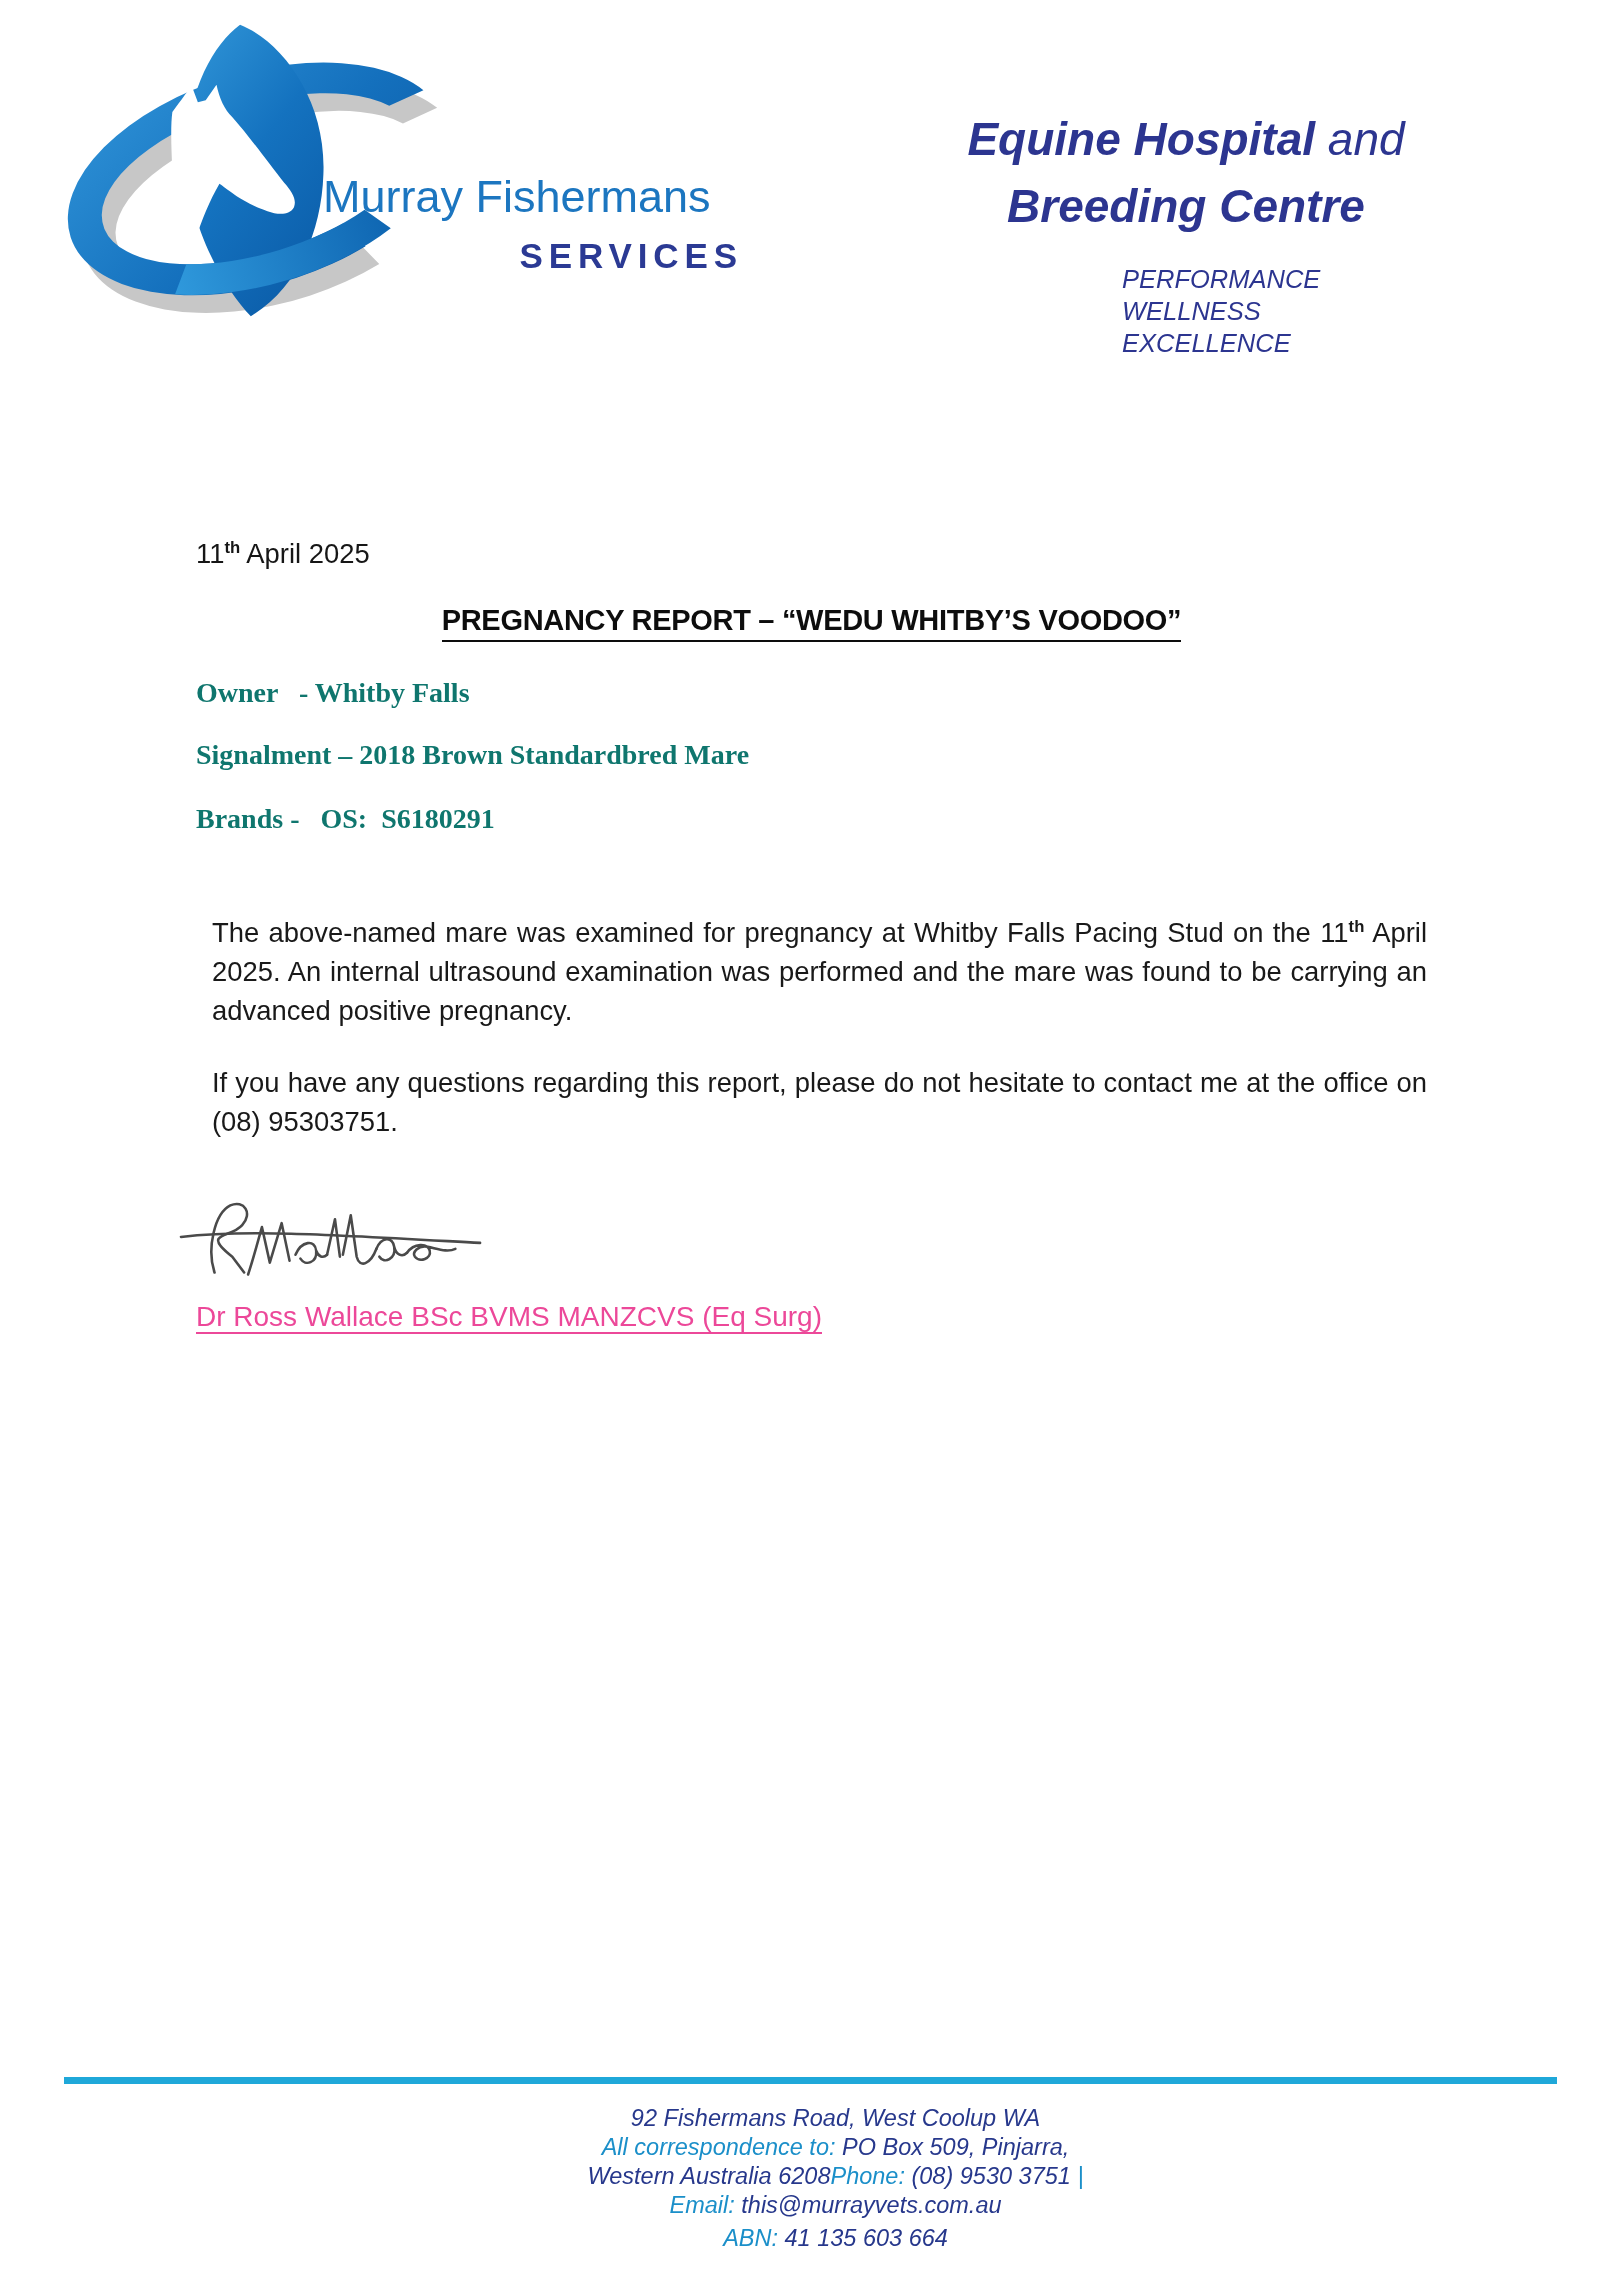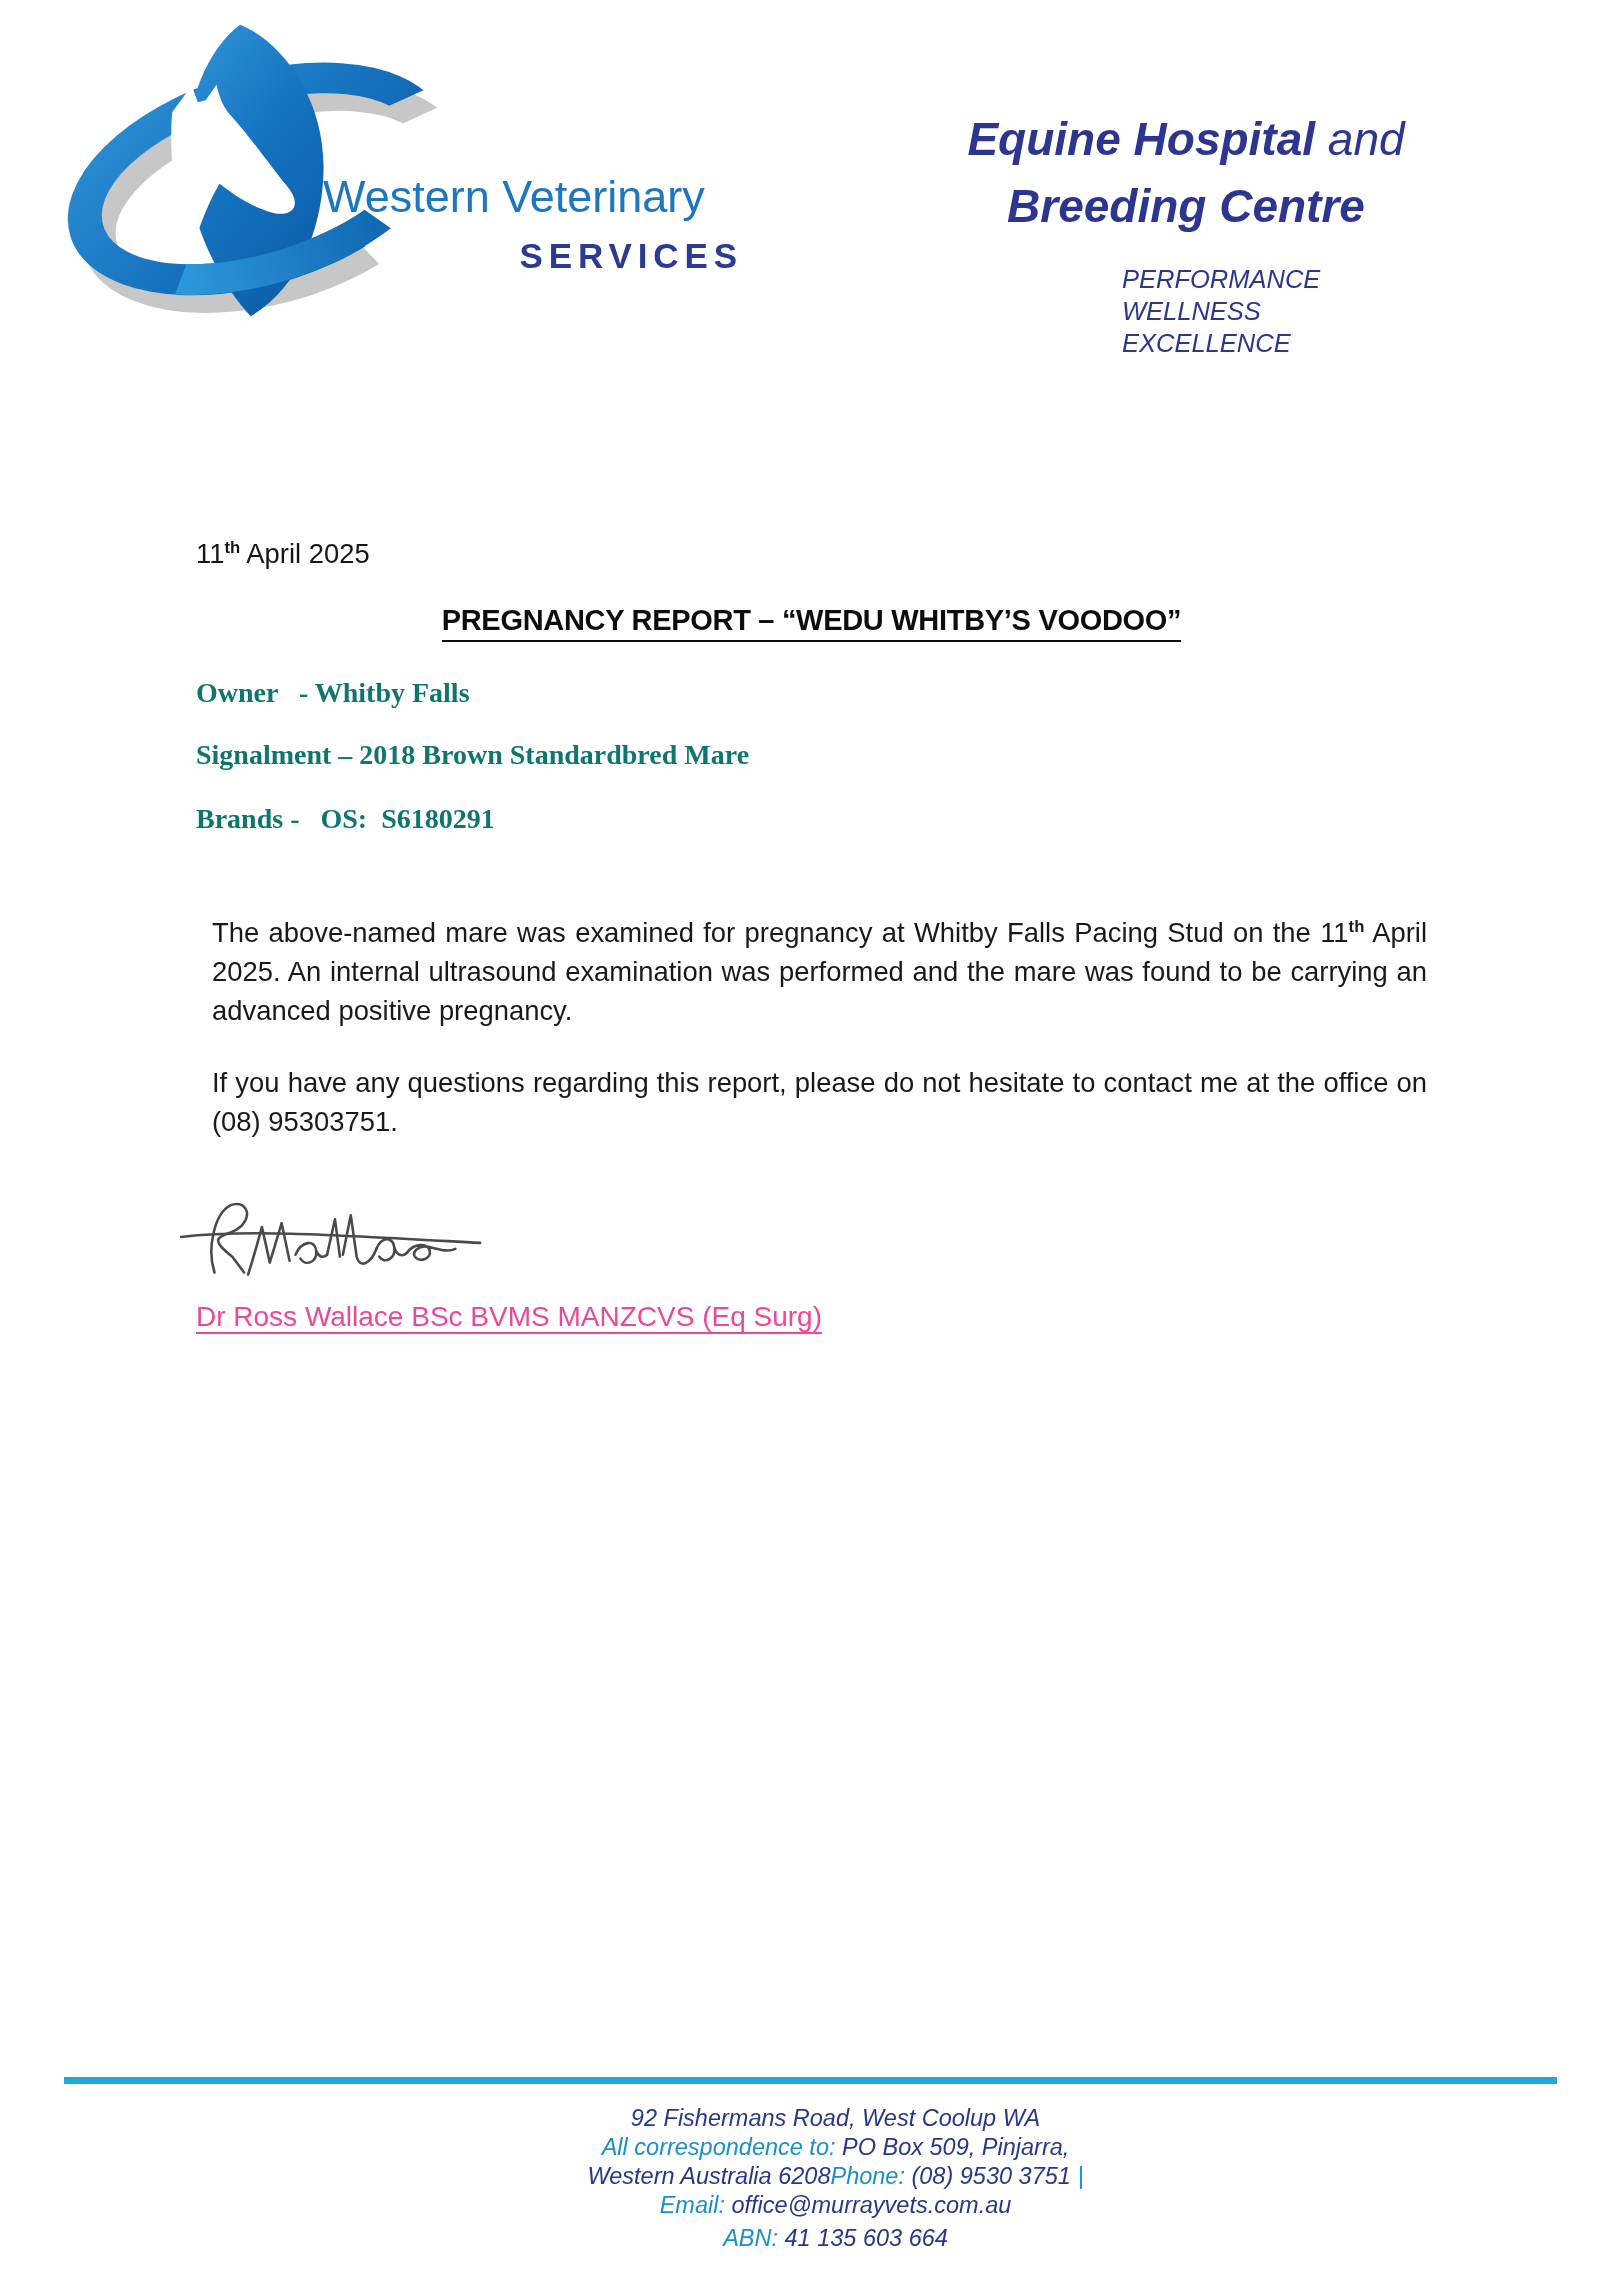--- a/index.html
+++ b/index.html
@@ -91,21 +91,21 @@
          C 157,243 151,244 148,238
          C 144,220 140,190 138,162
          C 137,140 136,116 138,102 Z" fill="#ffffff"></path>
 
     <g transform="rotate(-17 225 170)">
       <path d="M 110,258 A 200,108 0 0 0 340,258 L 320,232 A 165,76 0 0 1 130,232 Z" fill="url(#gradRing2)"></path>
     </g>
   </svg>
 
   <div class="logo-wordmark">
-    <div class="logo-name">Western Veterinary</div>
+    <div class="logo-name">Murray Fishermans</div>
     <div class="logo-services">SERVICES</div>
   </div>
 
   <div class="hosp-block">
     <div class="hosp-line"><span>Equine Hospital </span><span class="and">and</span></div>
     <div class="hosp-line hosp-line2">Breeding Centre</div>
   </div>
   <div class="taglines">
     <div class="tagline">PERFORMANCE</div>
     <div class="tagline">WELLNESS</div>
@@ -139,18 +139,18 @@
     </g>
   </svg>
 
   <div class="signatory">Dr Ross Wallace BSc BVMS MANZCVS (Eq Surg)</div>
 
   <div class="footer-rule"></div>
   <div class="footer-block">
     <div class="footer-line fnavy">92 Fishermans Road, West Coolup WA</div>
     <div class="footer-line"><span class="fcyan">All correspondence to:</span><span class="fnavy"> PO Box 509, Pinjarra,</span></div>
     <div class="footer-line"><span class="fnavy">Western Australia 6208</span><span class="fcyan">Phone:</span><span class="fnavy"> (08) 9530 3751 </span><span class="fcyan">|</span></div>
-    <div class="footer-line"><span class="fcyan">Email:</span><span class="fnavy"> office@murrayvets.com.au</span></div>
+    <div class="footer-line"><span class="fcyan">Email:</span><span class="fnavy"> this@murrayvets.com.au</span></div>
     <div class="footer-line abn"><span class="fcyan">ABN:</span><span class="fnavy"> 41 135 603 664</span></div>
   </div>
 
 </div>
 
 
 </body></html>

